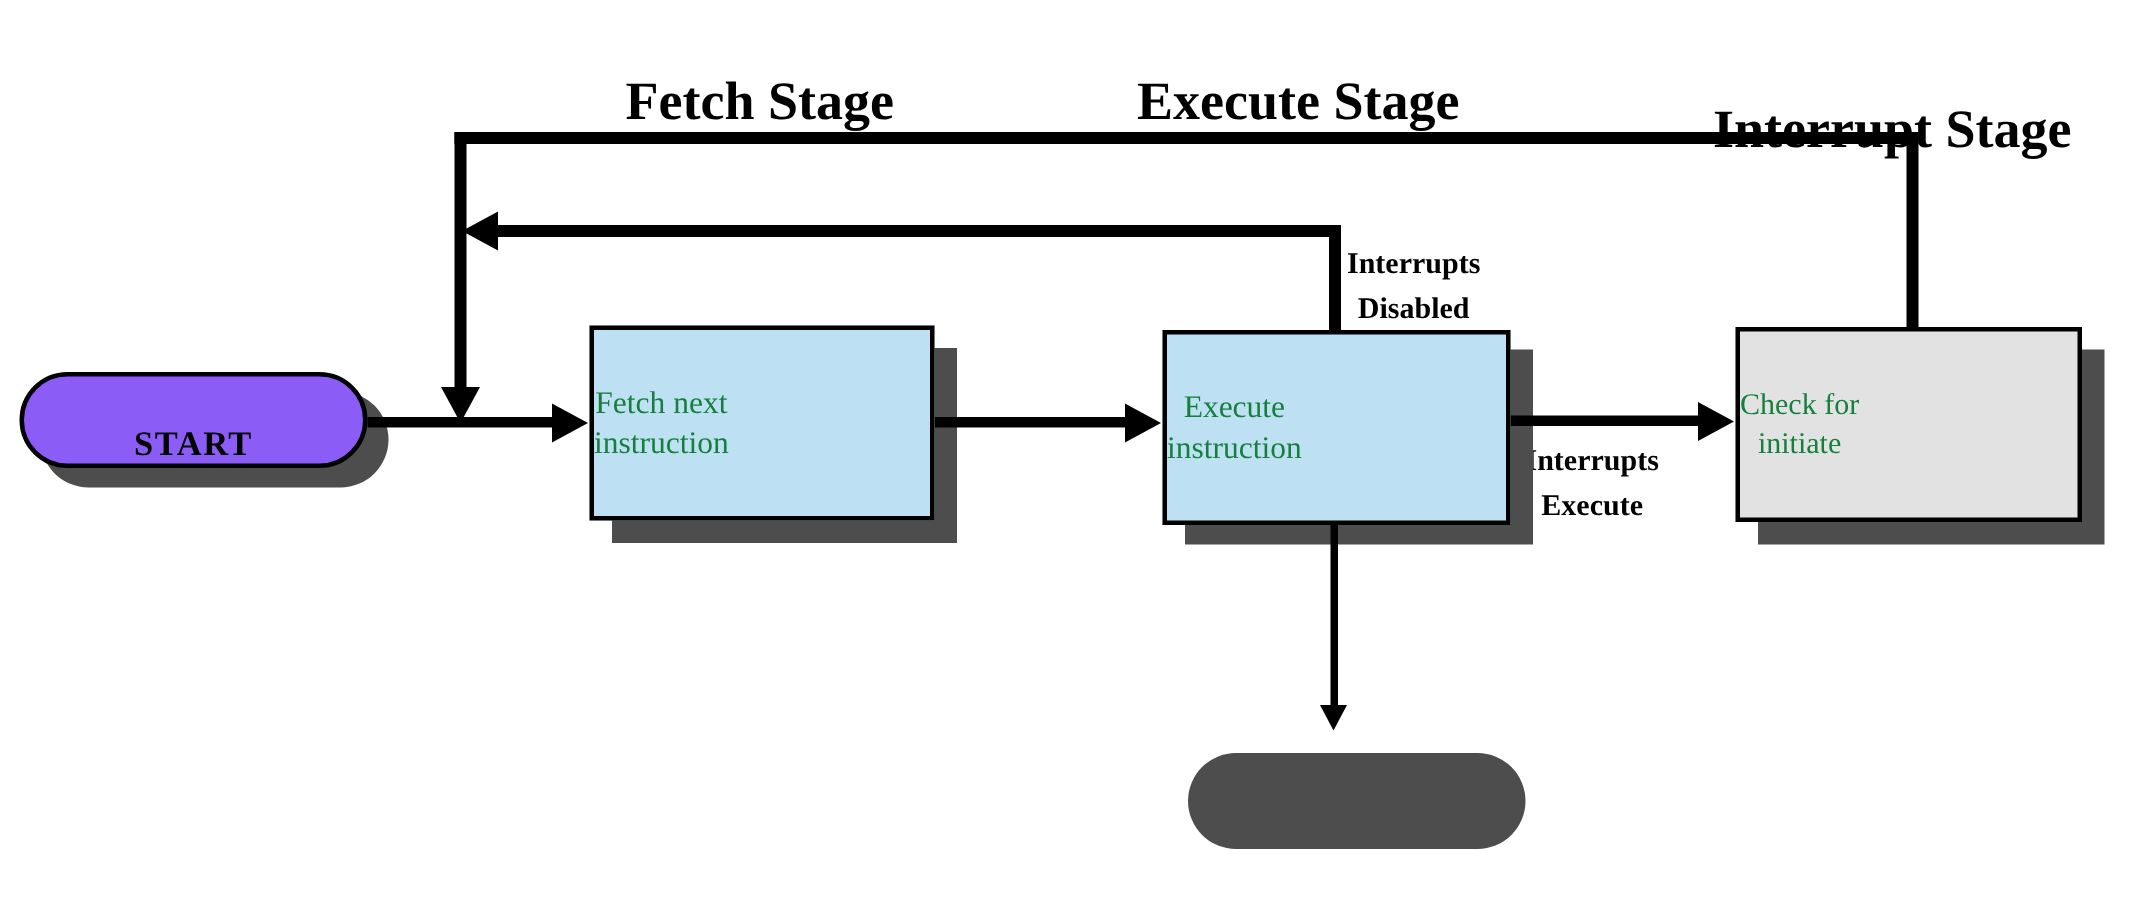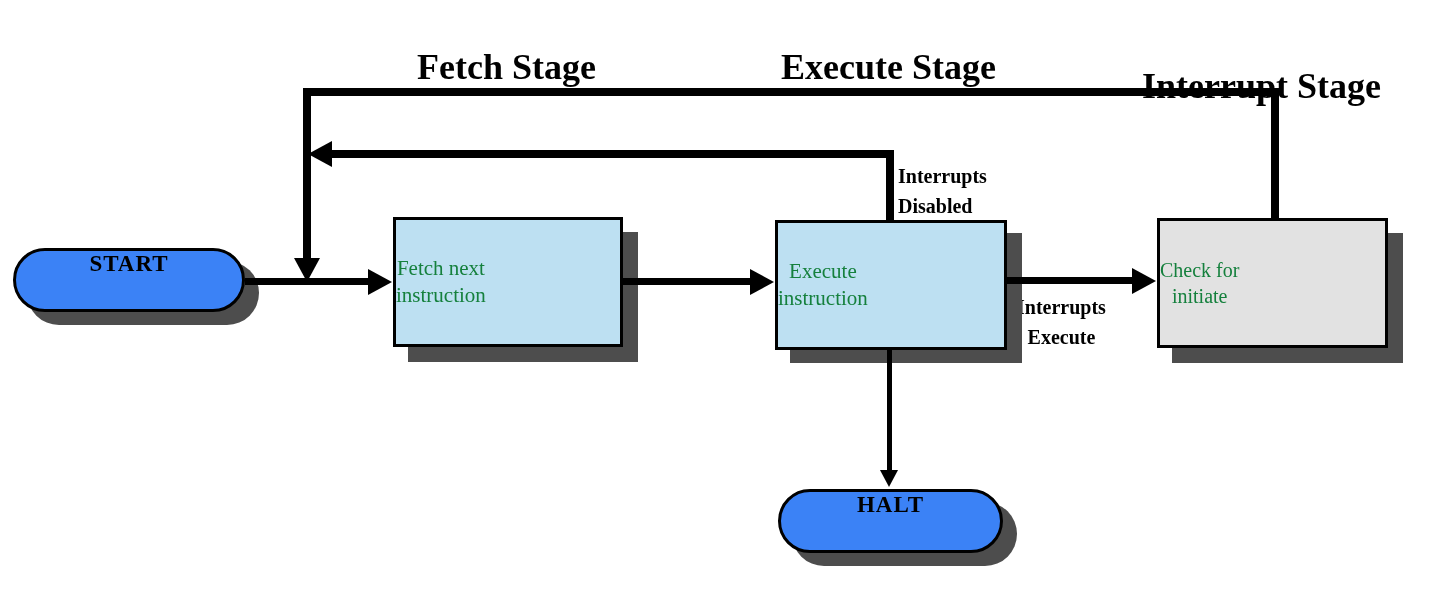--- a/index.html
+++ b/index.html
@@ -56,24 +56,24 @@
     z-index: 3;
   }
   .proc.blue { background: #bde0f2; }
   .proc.gray { background: #e2e2e2; }
 
   
   .term {
     position: absolute;
     box-sizing: border-box;
     border: 3px solid #000000;
-    background: #3b82f6;
+    background: #8b5cf6;
     border-radius: 999px;
     display: flex;
-    align-items: flex-start;
+    align-items: flex-end;
     justify-content: center;
     font-family: "Liberation Serif", "DejaVu Serif", serif;
     font-weight: bold;
     font-size: 23px;
     color: #000000;
     letter-spacing: 1px;
     z-index: 6;
   }
   .term-shadow {
     position: absolute;
@@ -112,21 +112,21 @@
     border-right: 9px solid transparent;
     border-top: 17px solid #000000;
   }
 </style>
 </head>
 <body>
 
 <div id="canvas">
 
   <div class="stage-label" style="left:417px; top:46px;">Fetch Stage</div>
-  <div class="stage-label" style="left:781px; top:46px;text-align:right;">Execute Stage</div>
+  <div class="stage-label" style="left:758px; top:46px;text-align:right;">Execute Stage</div>
   <div class="stage-label" style="left:1142px; top:46px;margin-top:19px;">Interrupt Stage</div>
 
   <div class="vline" style="left:1271px; top:88px; width:8px; height:132px;"></div>
 
   <div class="hline" style="left:303px; top:88px; width:976px; height:8px;"></div>
 
   <div class="vline" style="left:303px; top:88px; width:8px; height:182px;"></div>
 
   <div class="arrow down" style="left:294px; top:258px;"></div>
 
@@ -156,21 +156,21 @@
   <div class="proc-shadow" style="left:790px; top:233px; width:232px; height:130px;"></div>
   <div class="proc blue" style="left:775px; top:220px; width:232px; height:130px;">
     <div>
       <div>Execute</div>
       <div>instruction</div>
     </div>
   </div>
 
   <div class="edge-label" style="left:898px; top:161px; text-align:left;">
     <div>Interrupts</div>
-    <div style="text-align:left;">Disabled</div>
+    <div style="text-align:center;">Disabled</div>
   </div>
 
   <div class="hline" style="left:1007px; top:277px; width:127px; height:7px;"></div>
   <div class="arrow right" style="left:1132px; top:268px;"></div>
 
   <div class="edge-label" style="left:1017px; top:292px; text-align:left;">
     <div>Interrupts</div>
     <div style="text-align:center;">Execute</div>
   </div>
 
@@ -179,17 +179,14 @@
     <div>
       <div>Check for</div>
       <div>initiate</div>
     </div>
   </div>
 
   <div class="vline" style="left:887px; top:348px; width:5px; height:125px;"></div>
   <div class="arrow down-thin" style="left:880px; top:470px;"></div>
 
   <div class="term-shadow" style="left:792px; top:502px; width:225px; height:64px;"></div>
-  <div class="term" style="left:778px; top:489px; width:225px; height:64px;">
-    <span>HALT</span>
-  </div>
 
 </div>
 
 </body></html>

